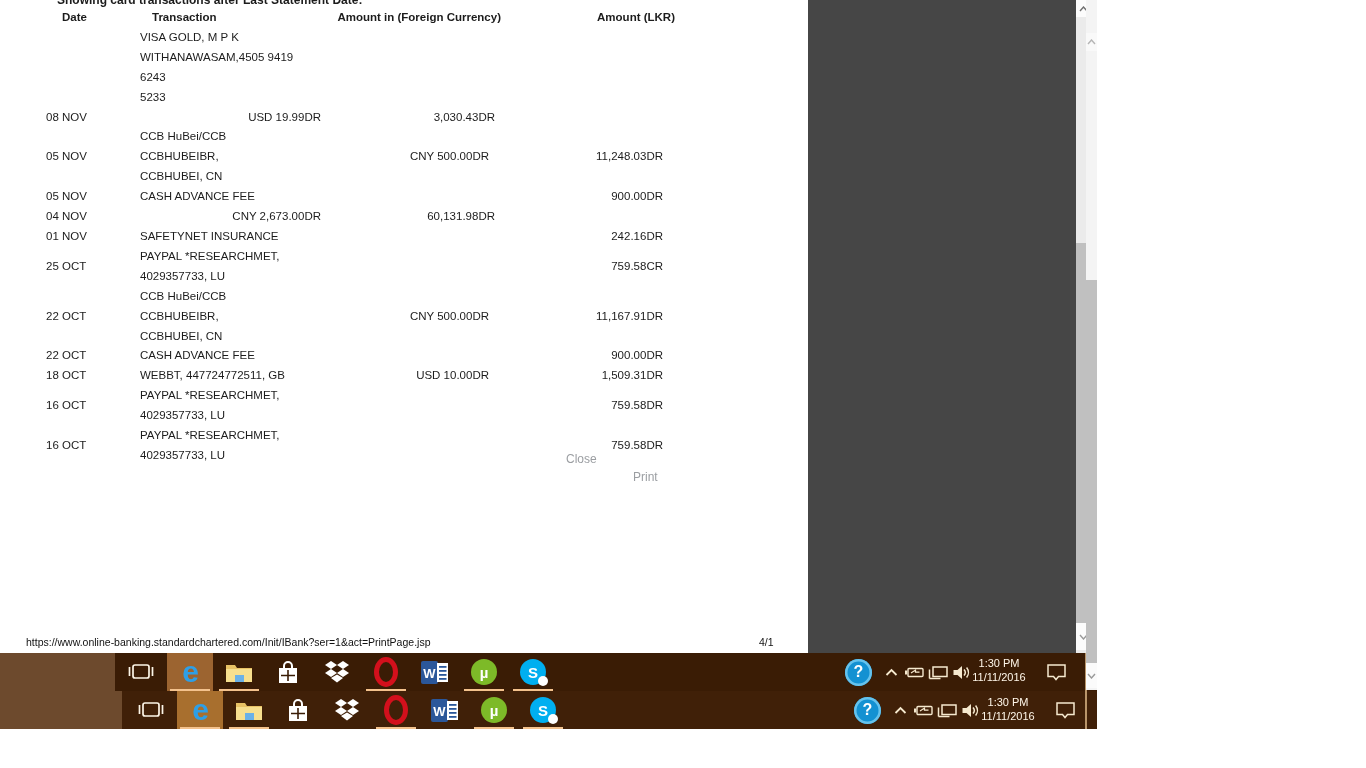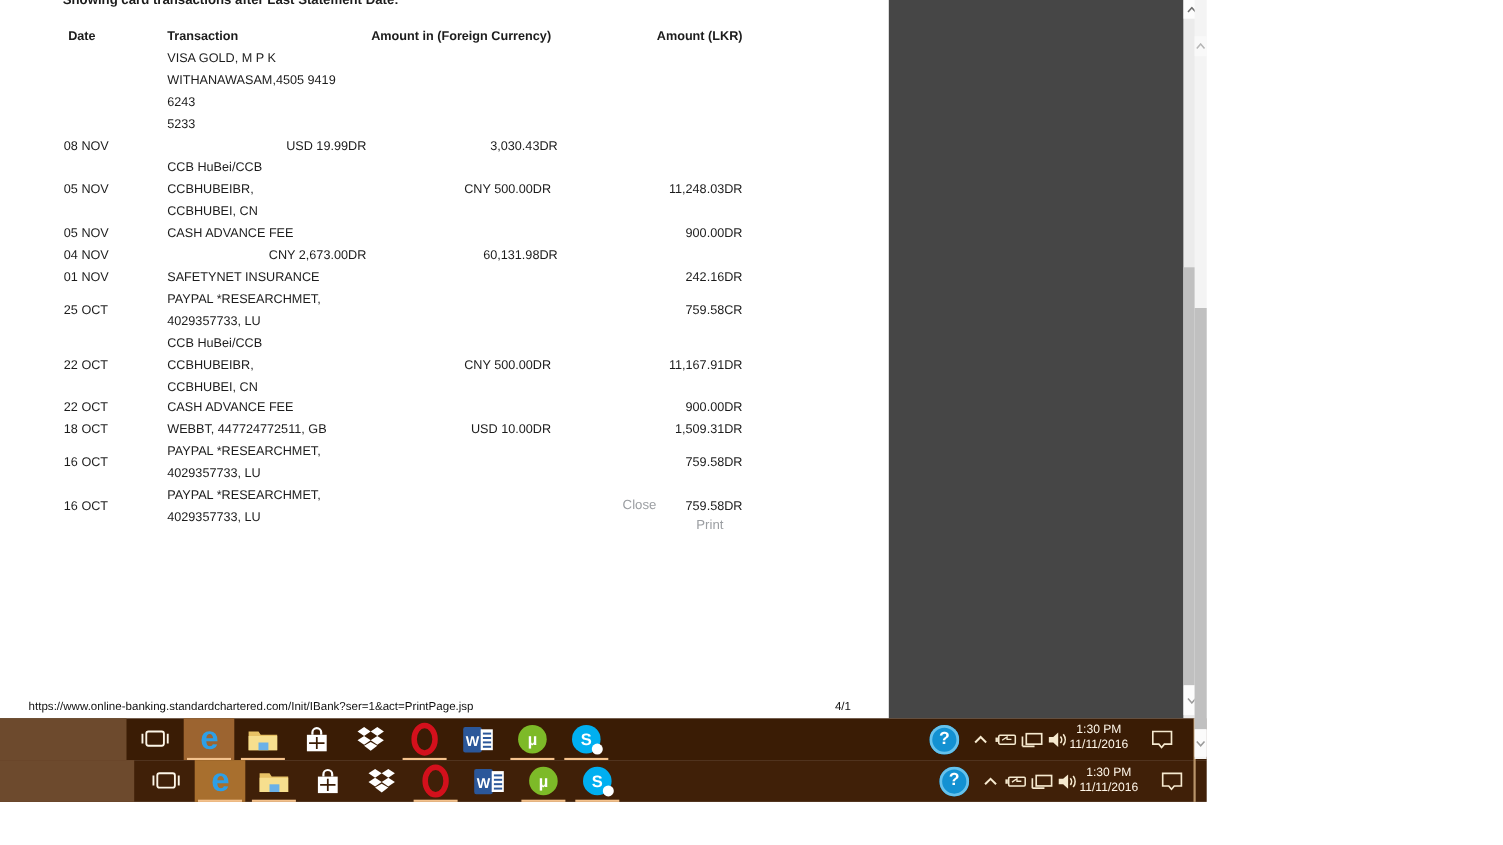--- a/index.html
+++ b/index.html
@@ -3,23 +3,23 @@
 <meta charset="utf-8">
 <style>
   html,body{margin:0;padding:0;background:#fff;}
   #screen{position:relative;width:1366px;height:768px;overflow:hidden;
           font-family:"Liberation Sans",sans-serif;color:#1c1c1c;background:#fff;}
 
   
   #print-page{position:absolute;left:0;top:0;width:808px;height:733px;background:#fff;}
   #stmt-title{position:absolute;left:57px;top:-7px;font-size:12px;font-weight:bold;white-space:nowrap;}
   #stmt-table{position:absolute;left:0;top:8px;width:700px;font-size:11.5px;}
-  .t-head{display:flex;font-weight:bold;line-height:19.9px;margin-top:16px;}
+  .t-head{display:flex;font-weight:bold;line-height:19.9px;}
   .t-row{display:flex;align-items:center;}
-  .c-date{width:94px;padding-left:58px;box-sizing:content-box;line-height:19.9px;}
+  .c-date{width:94px;padding-left:46px;box-sizing:content-box;line-height:19.9px;}
   .t-head .c-date{padding-left:62px;width:90px;}
   .c-desc{width:168px;line-height:19.9px;white-space:pre-line;}
   .c-fgn{width:181px;text-align:right;line-height:19.9px;}
   .c-lkr{width:174px;text-align:right;line-height:19.9px;}
   .pg-btn{position:absolute;font-size:12px;color:#9b9ea2;background:none;border:none;
           font-family:"Liberation Sans",sans-serif;cursor:default;padding:0;}
   #close-btn{left:566px;top:452px;}
   #print-btn{left:633px;top:470px;}
   #footer-url{position:absolute;left:26px;top:636px;font-size:10.5px;color:#111;}
   #page-ind{position:absolute;left:759px;top:636px;font-size:10.5px;color:#111;}

